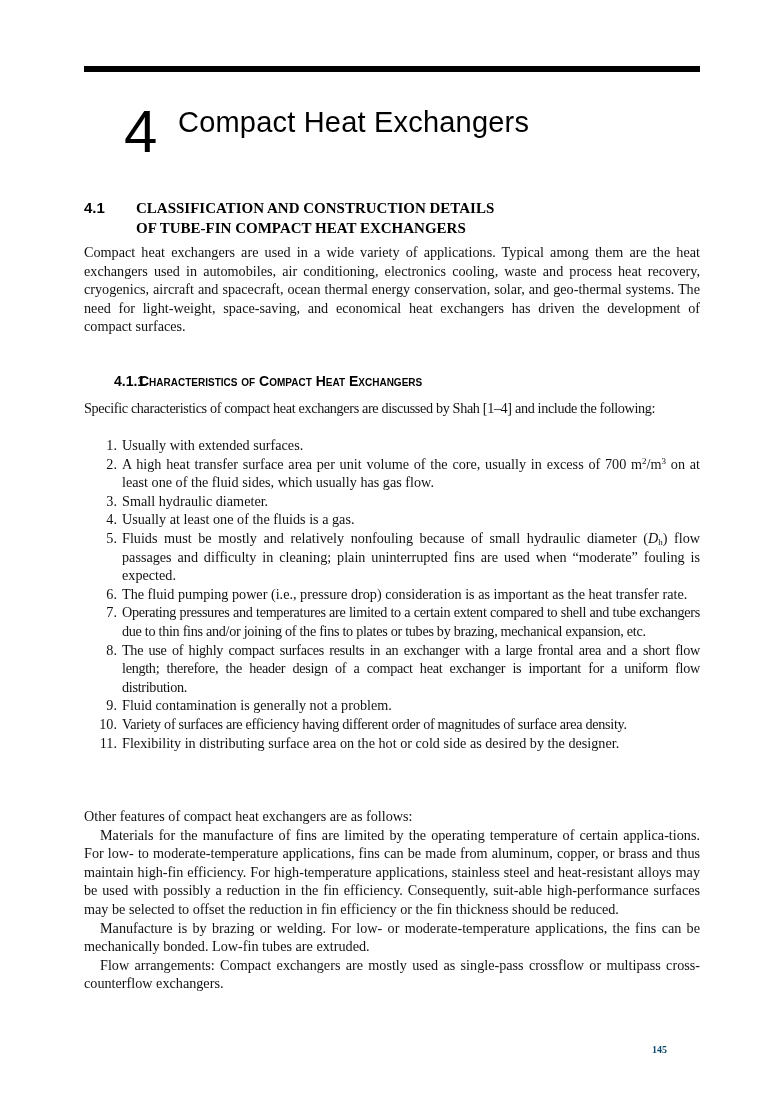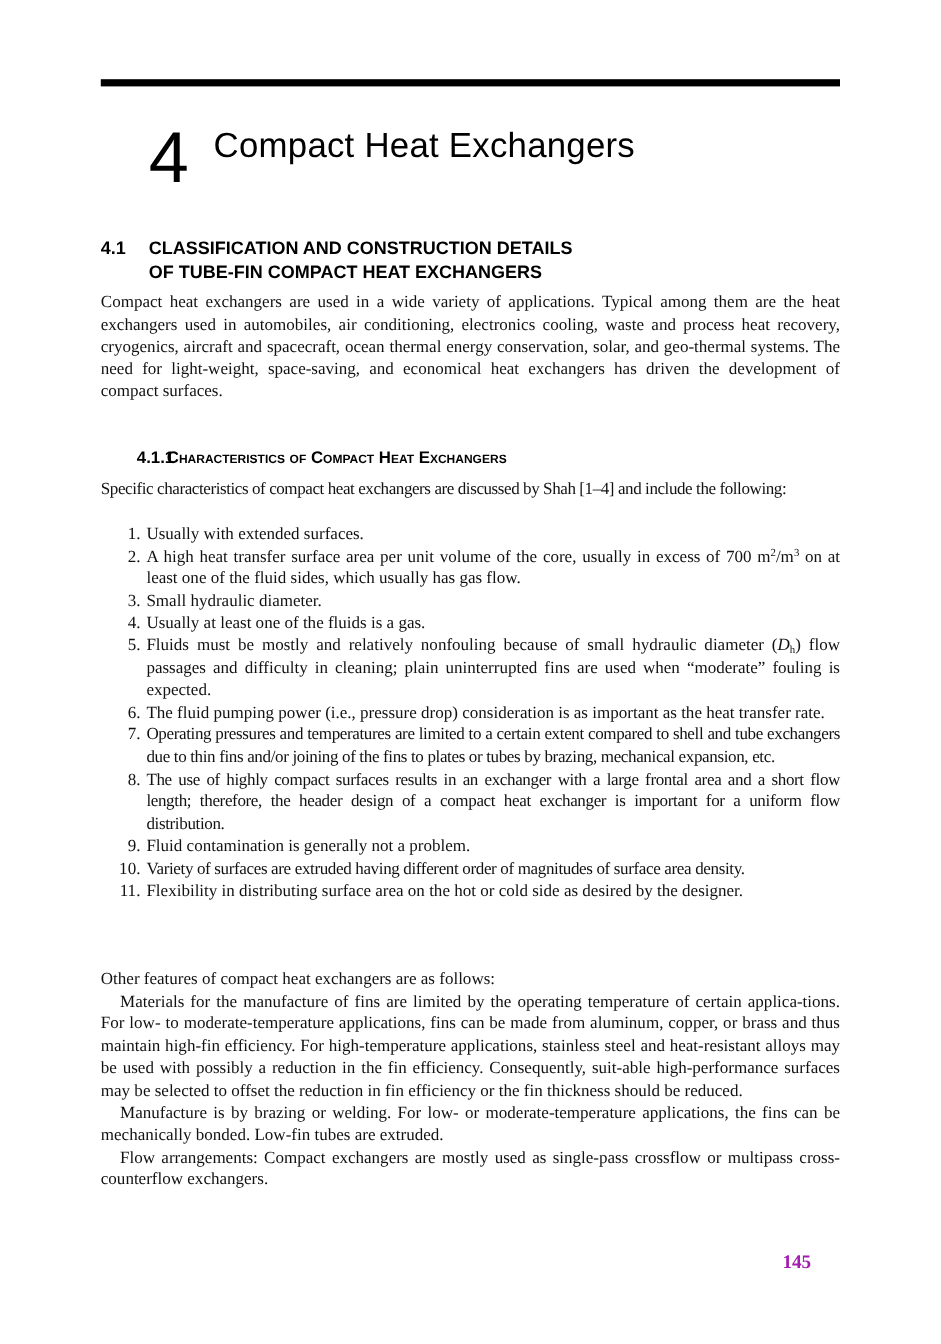--- a/index.html
+++ b/index.html
@@ -3,36 +3,36 @@
 <meta charset="utf-8">
 <style>
   html, body { margin: 0; padding: 0; background: #ffffff; }
   body { width: 784px; height: 1120px; position: relative; overflow: hidden; color: #111; }
   .page { position: absolute; left: 0; top: 0; width: 784px; height: 1120px; }
   .rule { position: absolute; left: 84px; top: 66px; width: 616px; height: 6px; background: #000; }
   .chap-num { position: absolute; left: 124px; top: 92px; font-family: "Liberation Sans", sans-serif; font-size: 60px; font-weight: 400; line-height: 80px; color: #000; }
   .chap-title { position: absolute; left: 178px; top: 100px; font-family: "Liberation Sans", sans-serif; font-size: 29px; line-height: 44px; color: #000; letter-spacing: 0.2px; }
   .sec-head { position: absolute; left: 84px; top: 198px; font-family: "Liberation Sans", sans-serif; font-weight: bold; font-size: 15px; line-height: 20px; color: #000; }
   .sec-head .num { position: absolute; left: 0; top: 0; }
-  .sec-head .txt { position: absolute; left: 40px; top: 0; width: 480px; white-space: nowrap; }
+  .sec-head .txt { position: absolute; left: 52px; top: 0; width: 480px; white-space: nowrap; font-family: Liberation Serif, serif; }
   .body-text { font-family: "Liberation Serif", serif; font-size: 14.2px; line-height: 18.6px; color: #111; text-align: justify; }
   .para { position: absolute; left: 84px; width: 616px; margin: 0; }
   .p-intro { top: 243px; }
   .subsec { position: absolute; left: 84px; top: 372px; font-family: "Liberation Sans", sans-serif; font-weight: bold; font-size: 14px; line-height: 18px; color: #000; white-space: nowrap; }
   .subsec .num { position: absolute; left: 0; margin-left: 30px; }
   .subsec .txt { position: absolute; left: 55px; font-variant: small-caps; }
   .p-spec { top: 399px; letter-spacing: -0.35px; white-space: nowrap; text-align: left; }
   .list { position: absolute; left: 84px; top: 436px; width: 616px; margin: 0; padding: 0; list-style: none; }
   .list li { position: relative; padding-left: 38px; }
   .list li .n { position: absolute; left: 0; width: 33px; text-align: right; }
   .list li .t { display: block; }
   .tight { letter-spacing: -0.3px; }
   .p-other { top: 807px; }
   .indent { text-indent: 16px; }
-  .page-num { position: absolute; left: 652px; top: 1044px; font-family: "Liberation Serif", serif; font-weight: bold; font-size: 16px; color: #a21caf; }
+  .page-num { position: absolute; left: 652px; top: 1044px; font-family: "Liberation Serif", serif; font-weight: bold; font-size: 10px; color: #0c4a6e; }
   sup { font-size: 9px; line-height: 0; vertical-align: 5px; }
   sub { font-size: 9px; line-height: 0; vertical-align: -2px; }
   .ital { font-style: italic; }
 </style>
 </head>
 <body>
 
 <div class="page">
 
   <div class="rule"></div>
@@ -89,21 +89,21 @@
     <li>
         <span class="n">8.</span>
         <span class="t tight">The use of highly compact surfaces results in an exchanger with a large frontal area and a short flow length; therefore, the header design of a compact heat exchanger is important for a uniform flow distribution.</span>
       </li>
     <li>
         <span class="n">9.</span>
         <span class="t">Fluid contamination is generally not a problem.</span>
       </li>
     <li>
         <span class="n">10.</span>
-        <span class="t tight" style="white-space:nowrap">Variety of surfaces are extruded having different order of magnitudes of surface area density.</span>
+        <span class="t tight" style="white-space:nowrap">Variety of surfaces are efficiency having different order of magnitudes of surface area density.</span>
       </li>
     <li>
         <span class="n">11.</span>
         <span class="t" style="white-space:nowrap">Flexibility in distributing surface area on the hot or cold side as desired by the designer.</span>
       </li>
   </ol>
 
   <div class="para body-text p-other">
     <div>Other features of compact heat exchangers are as follows:</div>
     <div class="indent">Materials for the manufacture of fins are limited by the operating temperature of certain applica-tions. For low- to moderate-temperature applications, fins can be made from aluminum, copper, or brass and thus maintain high-fin efficiency. For high-temperature applications, stainless steel and heat-resistant alloys may be used with possibly a reduction in the fin efficiency. Consequently, suit-able high-performance surfaces may be selected to offset the reduction in fin efficiency or the fin thickness should be reduced.</div>

